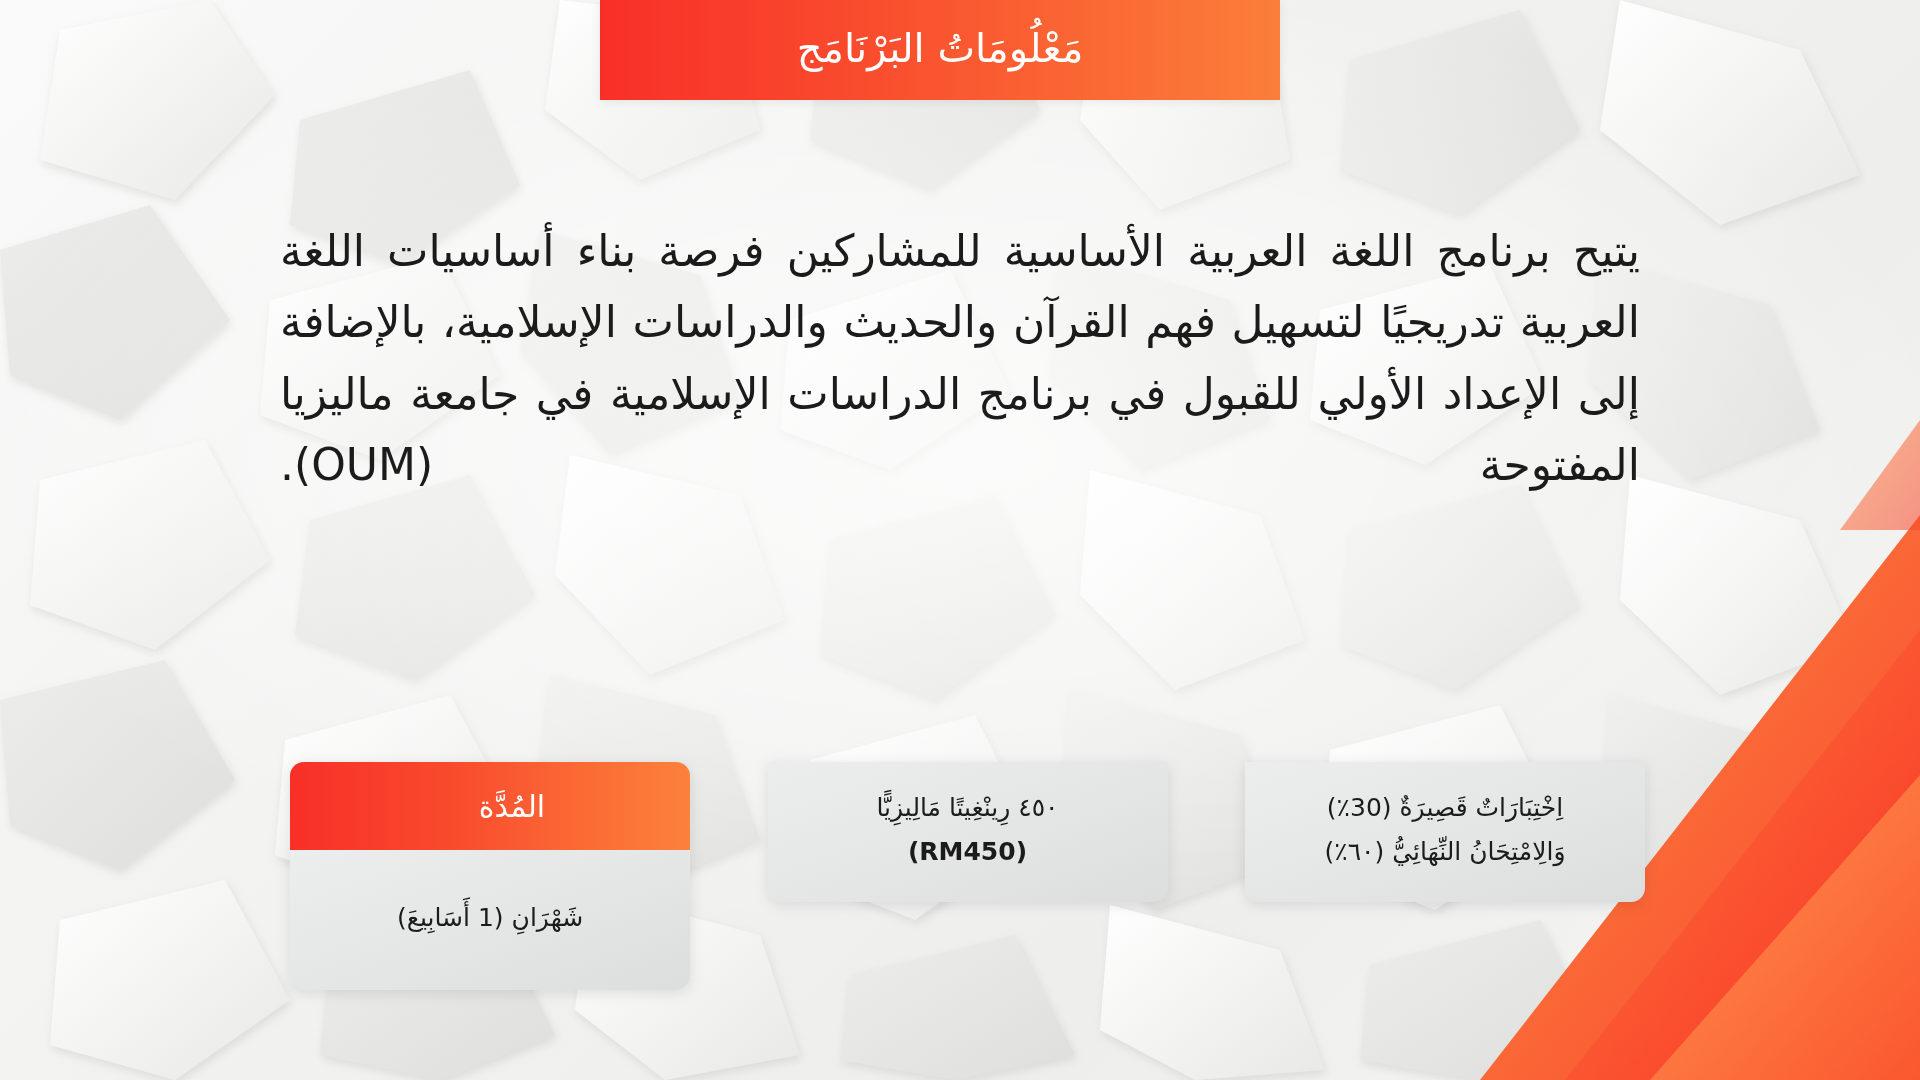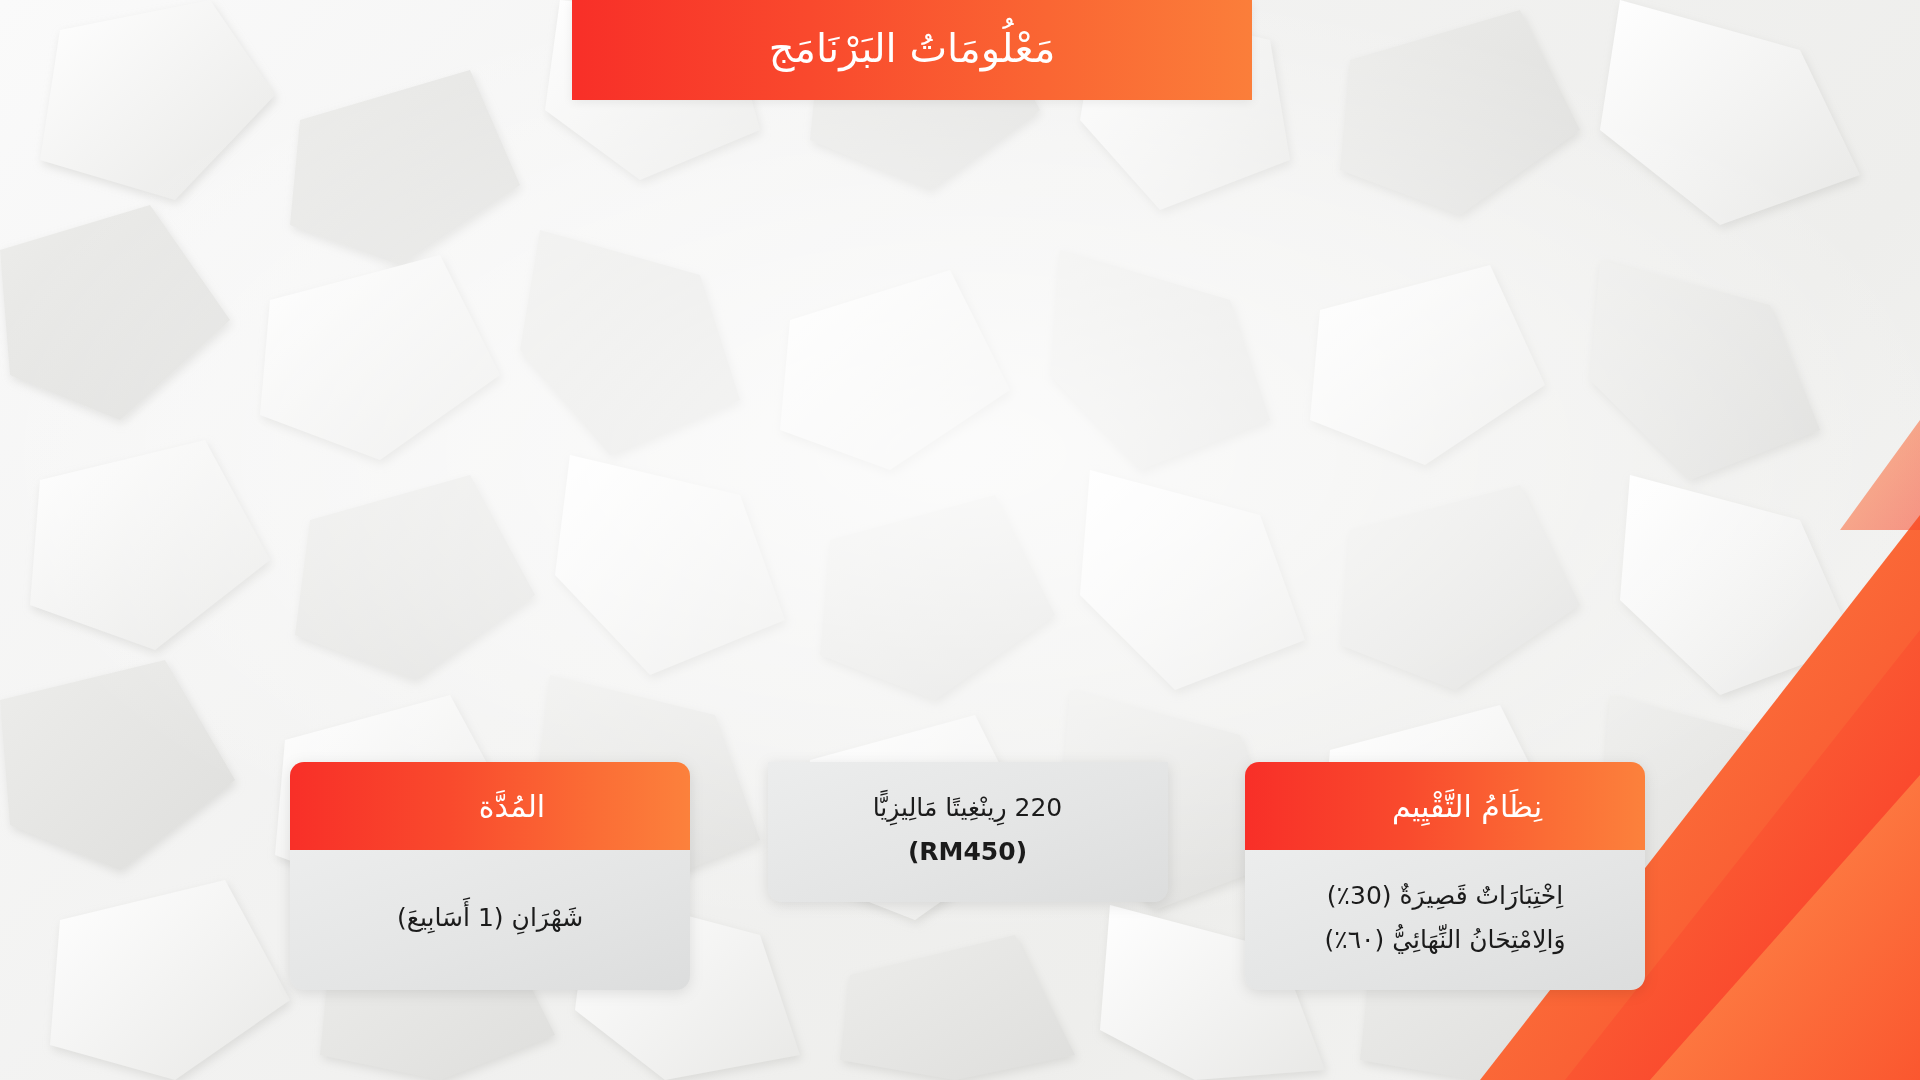--- a/index.html
+++ b/index.html
@@ -31,21 +31,21 @@
   .bg-vignette {
     position:absolute; inset:0;
     background:
       radial-gradient(ellipse 70% 60% at 50% 42%,rgba(255,255,255,0.75) 0%,rgba(255,255,255,0.35) 45%,rgba(255,255,255,0) 75%);
     pointer-events:none;
   }
 
   
   .title-banner {
     position:absolute;
-    left:572px; top:0;
+    left:600px; top:0;
     width:680px; height:100px;
     background:linear-gradient(90deg,#f82f28 0%,#f9492d 35%,#fa6633 70%,#fb7e3a 100%);
     display:flex; align-items:center; justify-content:center;
     box-shadow:0 2px 10px rgba(0,0,0,0.07);
     z-index:5;
   }
   .title-banner .title-text {
     color:#ffffff;
     font-size:40px;
     font-weight:400;
@@ -195,36 +195,36 @@
       </g>
     </svg>
   </div>
 
   <div class="bg-vignette"></div>
 
   <div class="title-banner">
     <span class="title-text">مَعْلُومَاتُ البَرْنَامَج</span>
   </div>
 
+  <div class="body-block">
+    <p class="body-text">يتيح برنامج اللغة العربية الأساسية للمشاركين فرصة بناء أساسيات اللغة العربية تدريجيًا لتسهيل فهم القرآن والحديث والدراسات الإسلامية، بالإضافة إلى الإعداد الأولي للقبول في برنامج الدراسات الإسلامية في جامعة ماليزيا المفتوحة (OUM).</p>
+  </div>
 
   <div class="cards-row">
 
     <div class="card">
-      <div class="card-header">
-        <span>نِظَامُ التَّقْيِيم</span>
-      </div>
       <div class="card-body">
         <div class="card-line">اِخْتِبَارَاتٌ قَصِيرَةٌ (30٪)</div>
         <div class="card-line">وَالِامْتِحَانُ النِّهَائِيُّ (٦٠٪)</div>
       </div>
     </div>
 
     <div class="card">
       <div class="card-body">
-        <div class="card-line">220 رِينْغِيتًا مَالِيزِيًّا</div>
+        <div class="card-line">٤٥٠ رِينْغِيتًا مَالِيزِيًّا</div>
         <div class="card-line bold">(RM450)</div>
       </div>
     </div>
 
     <div class="card">
       <div class="card-header">
         <span>المُدَّة</span>
       </div>
       <div class="card-body">
         <div class="card-line">شَهْرَانِ (1 أَسَابِيعَ)</div>

